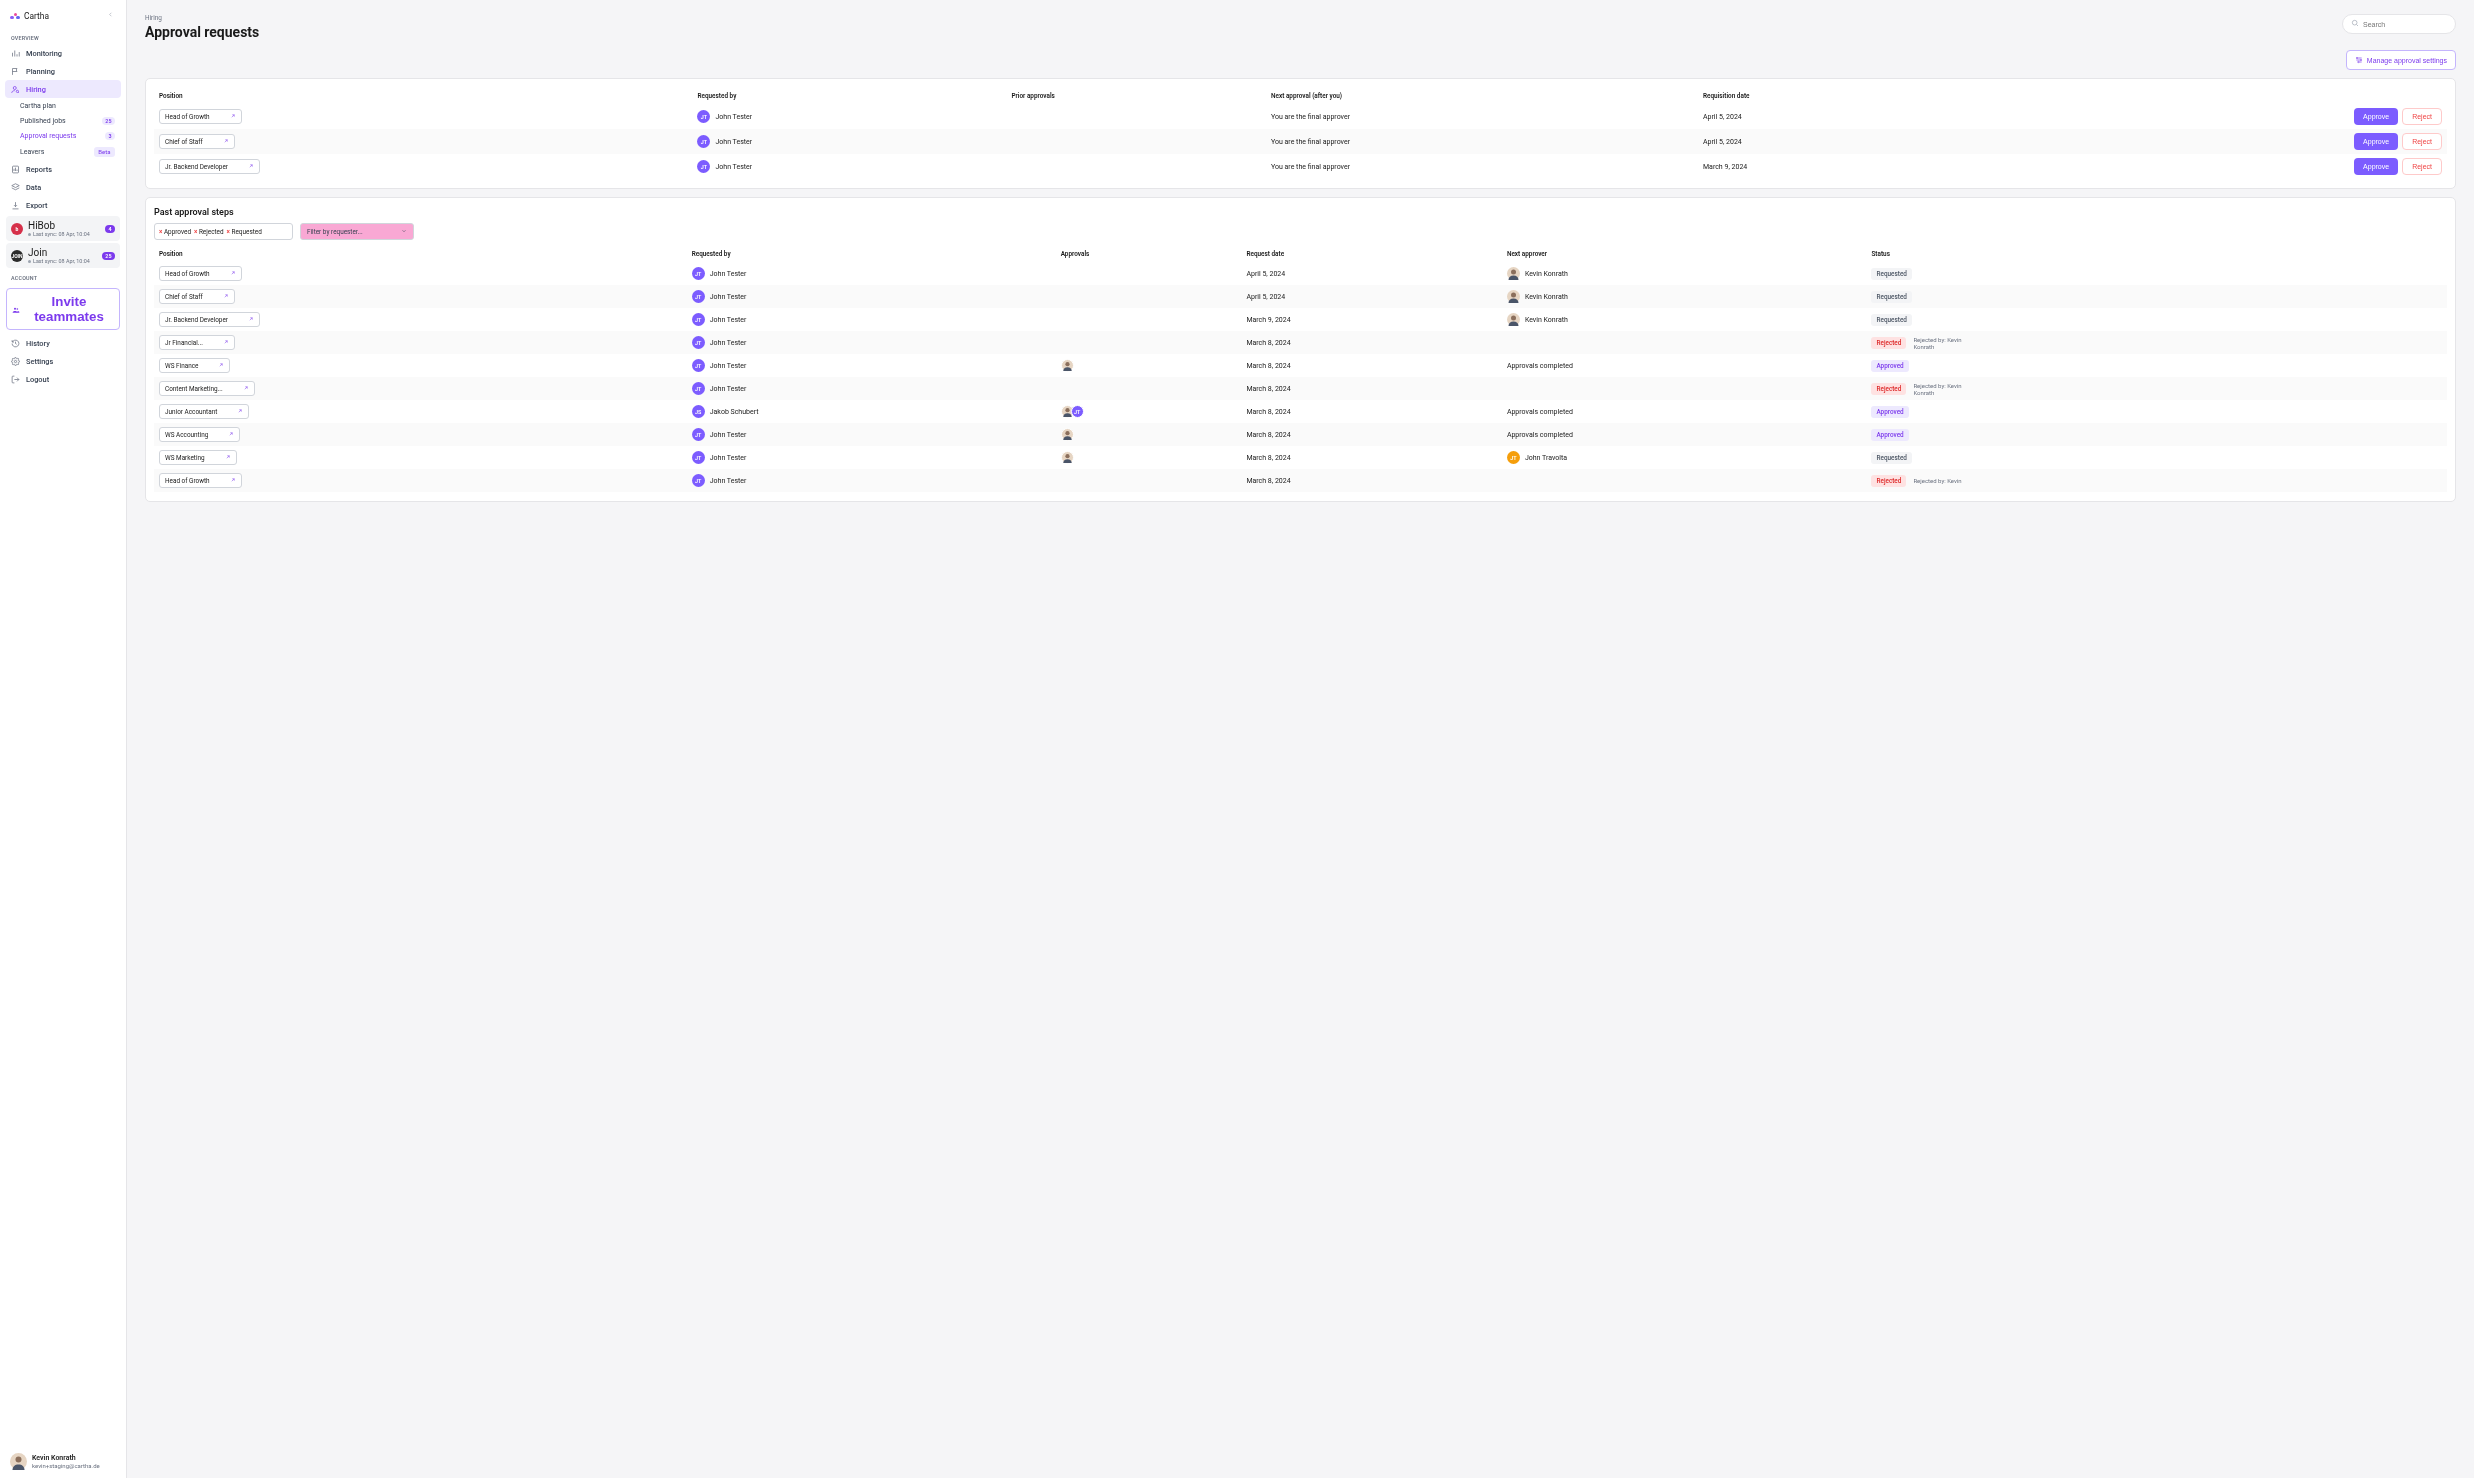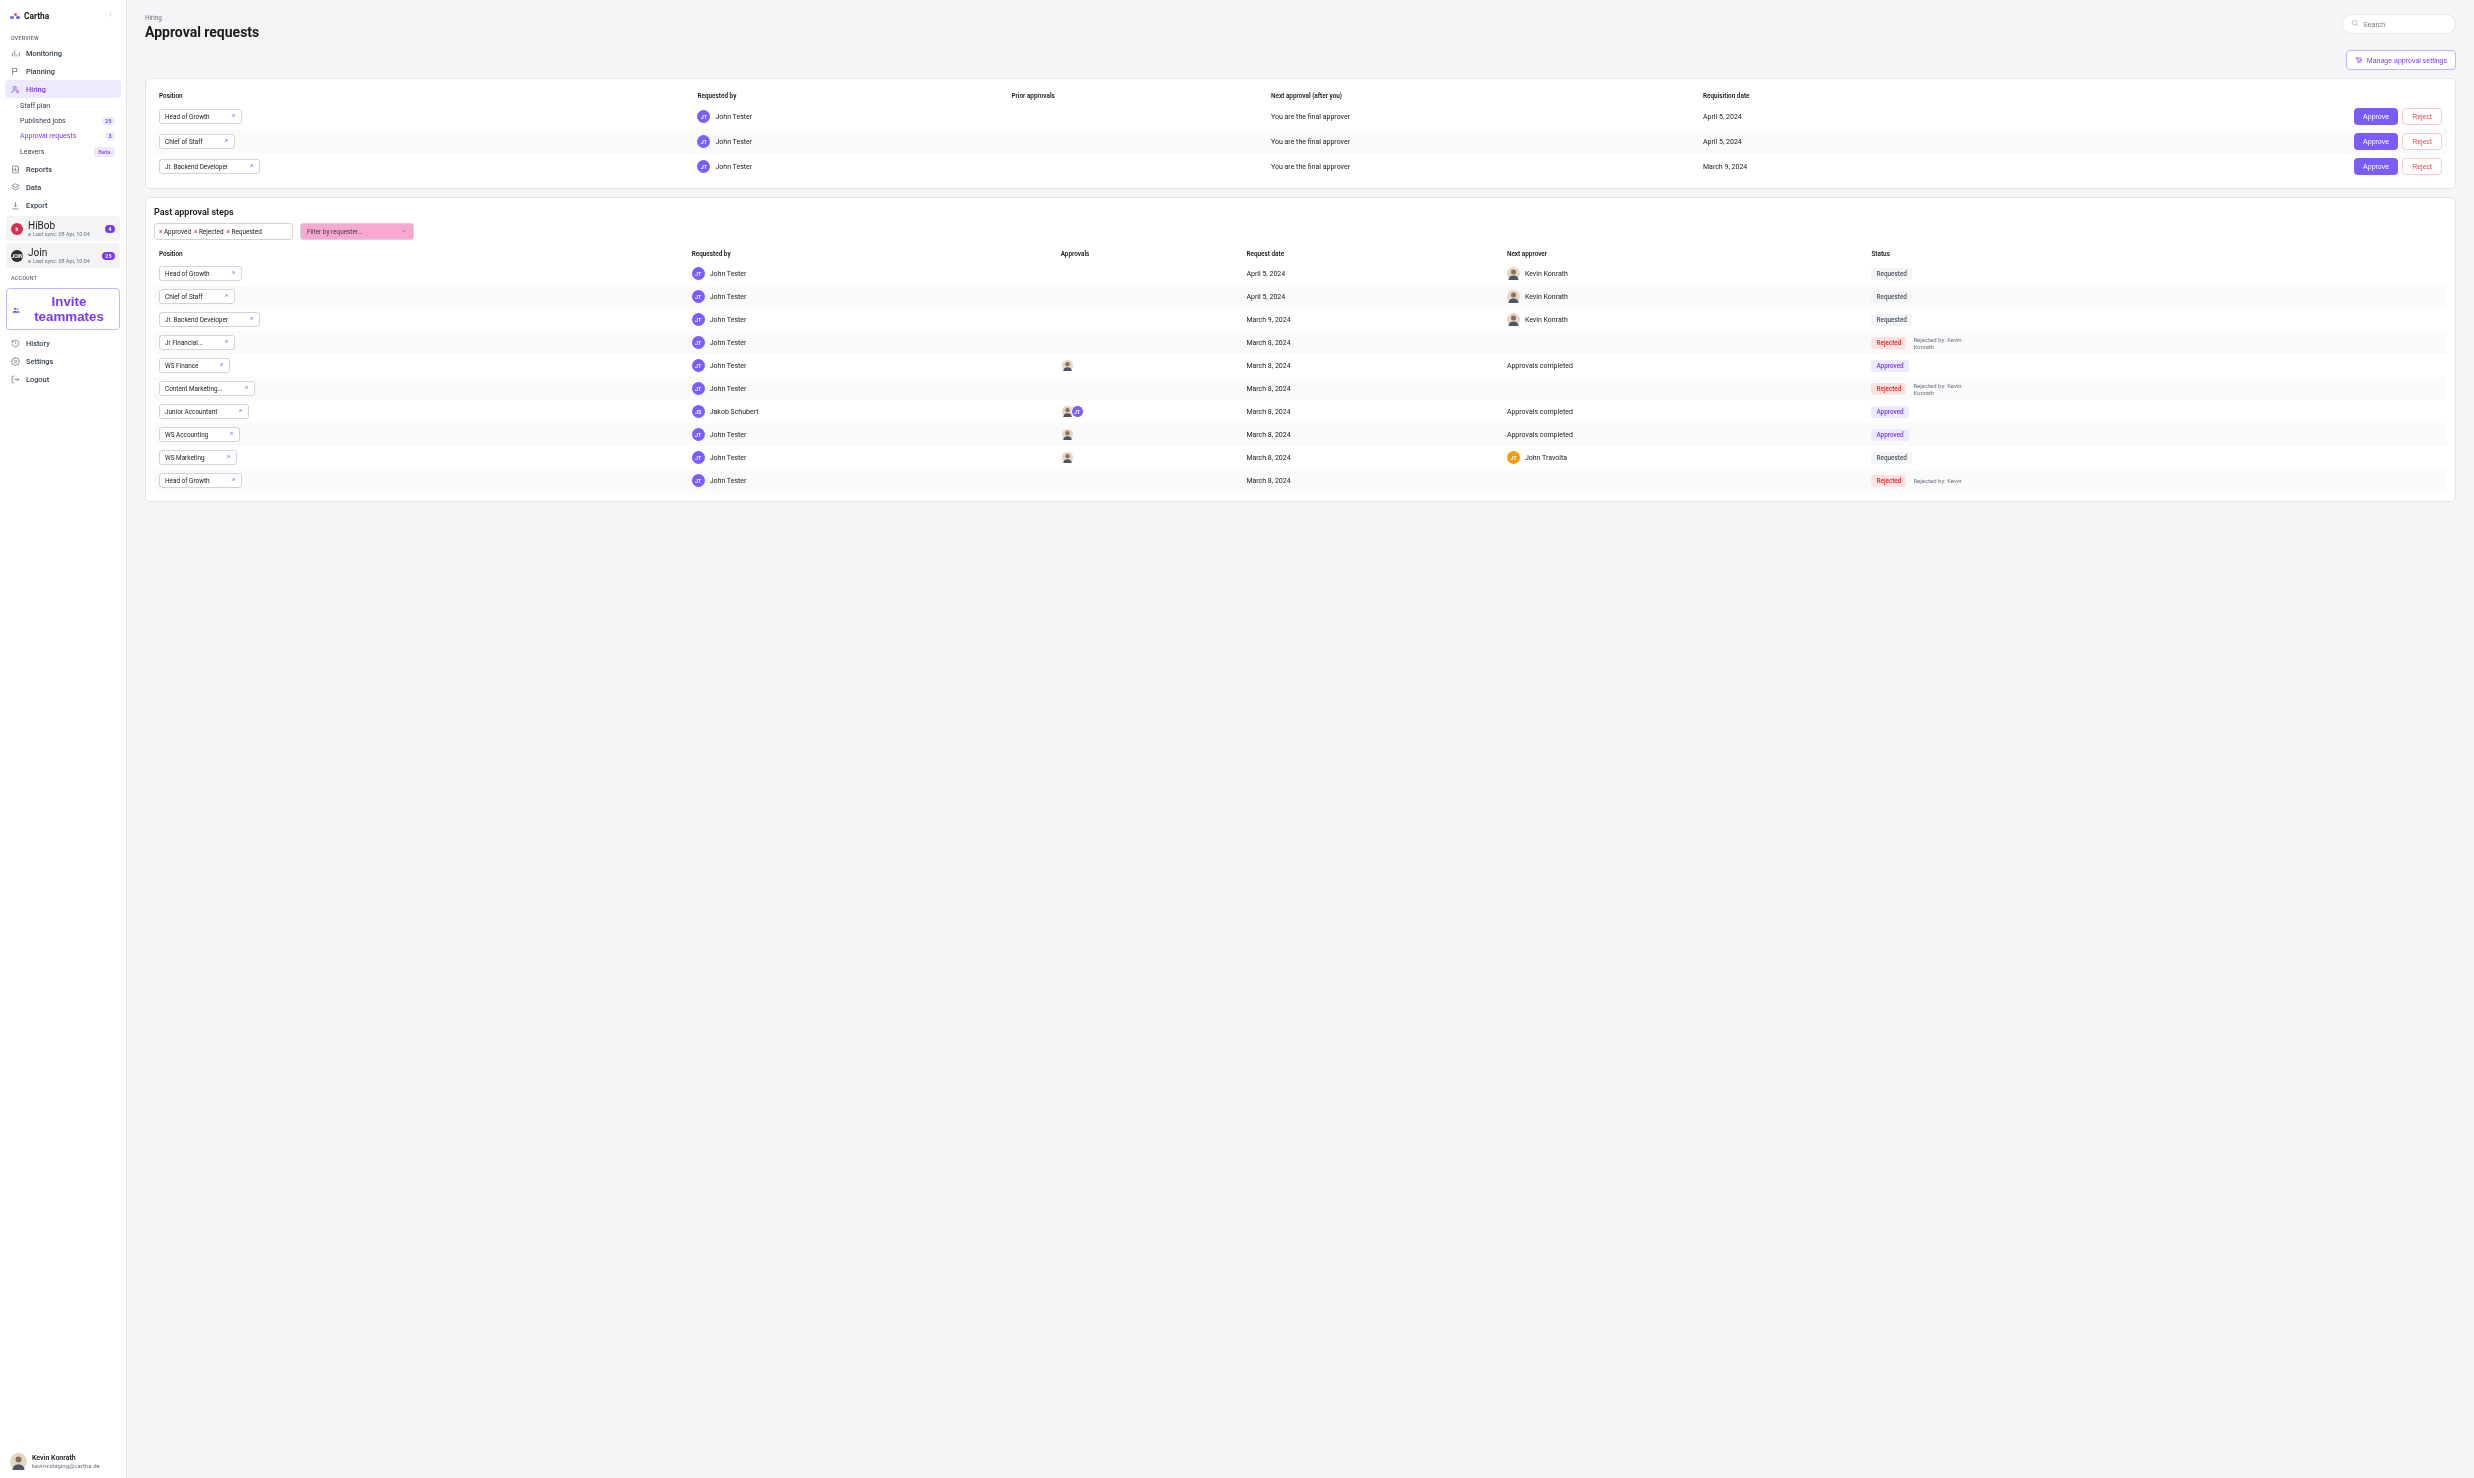--- a/index.html
+++ b/index.html
@@ -25,21 +25,21 @@
   align-items: center;
   justify-content: space-between;
   padding: 3px 5px 8px;
 }
 .brand-left { display: flex; align-items: center; gap: 4px; }
 .brand-logo { width: 10px; height: 10px; position: relative; }
 .brand-logo .dot { position: absolute; border-radius: 50%; }
 .brand-logo .d1 { width: 3.5px; height: 3.5px; background: #8b5cf6; left: 0; top: 5px; }
 .brand-logo .d2 { width: 3.5px; height: 3.5px; background: #ec4899; left: 3.5px; top: 2px; }
 .brand-logo .d3 { width: 3.5px; height: 3.5px; background: #6366f1; left: 6px; top: 5.4px; }
-.brand-name { font-weight: 700; font-size: 8.4px; }
+.brand-name { font-weight: 400; font-size: 8.4px; }
 .collapse-btn { color: #9ca3af; cursor: pointer; padding: 2px; }
 
 .section-label {
   font-size: 5.4px;
   font-weight: 600;
   color: #6b7280;
   letter-spacing: 0.2px;
   padding: 5px 6px 3px;
 }
 .nav-item {
@@ -347,21 +347,21 @@
               <circle cx="17" cy="17" r="3"></circle>
               <line x1="21" y1="21" x2="19" y2="19"></line>
             </svg>
           </span>
         <span>Hiring</span>
       </div>
     </div>
 
     <div class="sub-items">
       <div class="sub-item">
-        <span>Staff plan</span>
+        <span>Cartha plan</span>
       </div>
       <div class="sub-item">
         <span>Published jobs</span>
         <span class="badge-count">25</span>
       </div>
       <div class="sub-item active">
         <span>Approval requests</span>
         <span class="badge-count">3</span>
       </div>
       <div class="sub-item">

